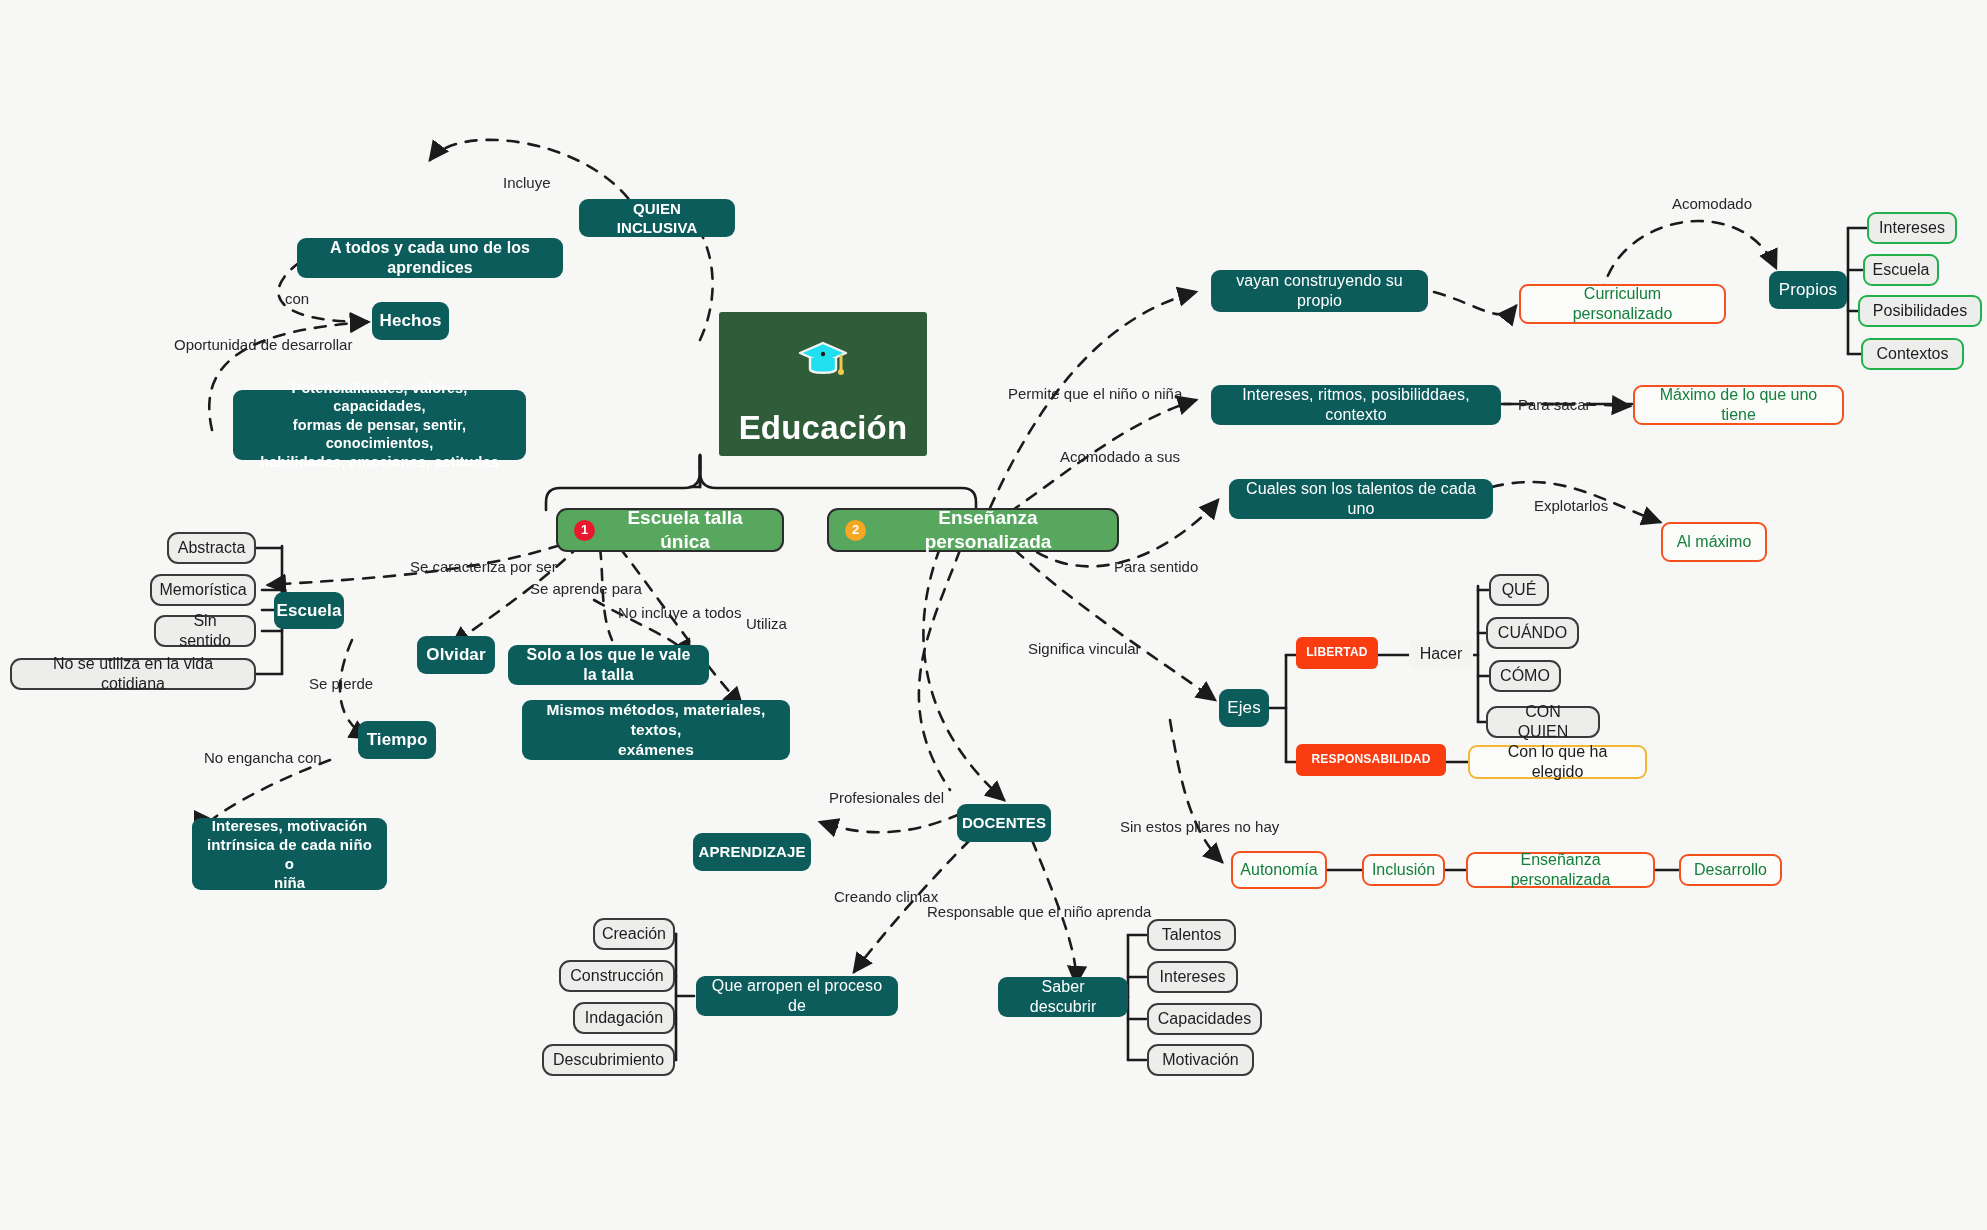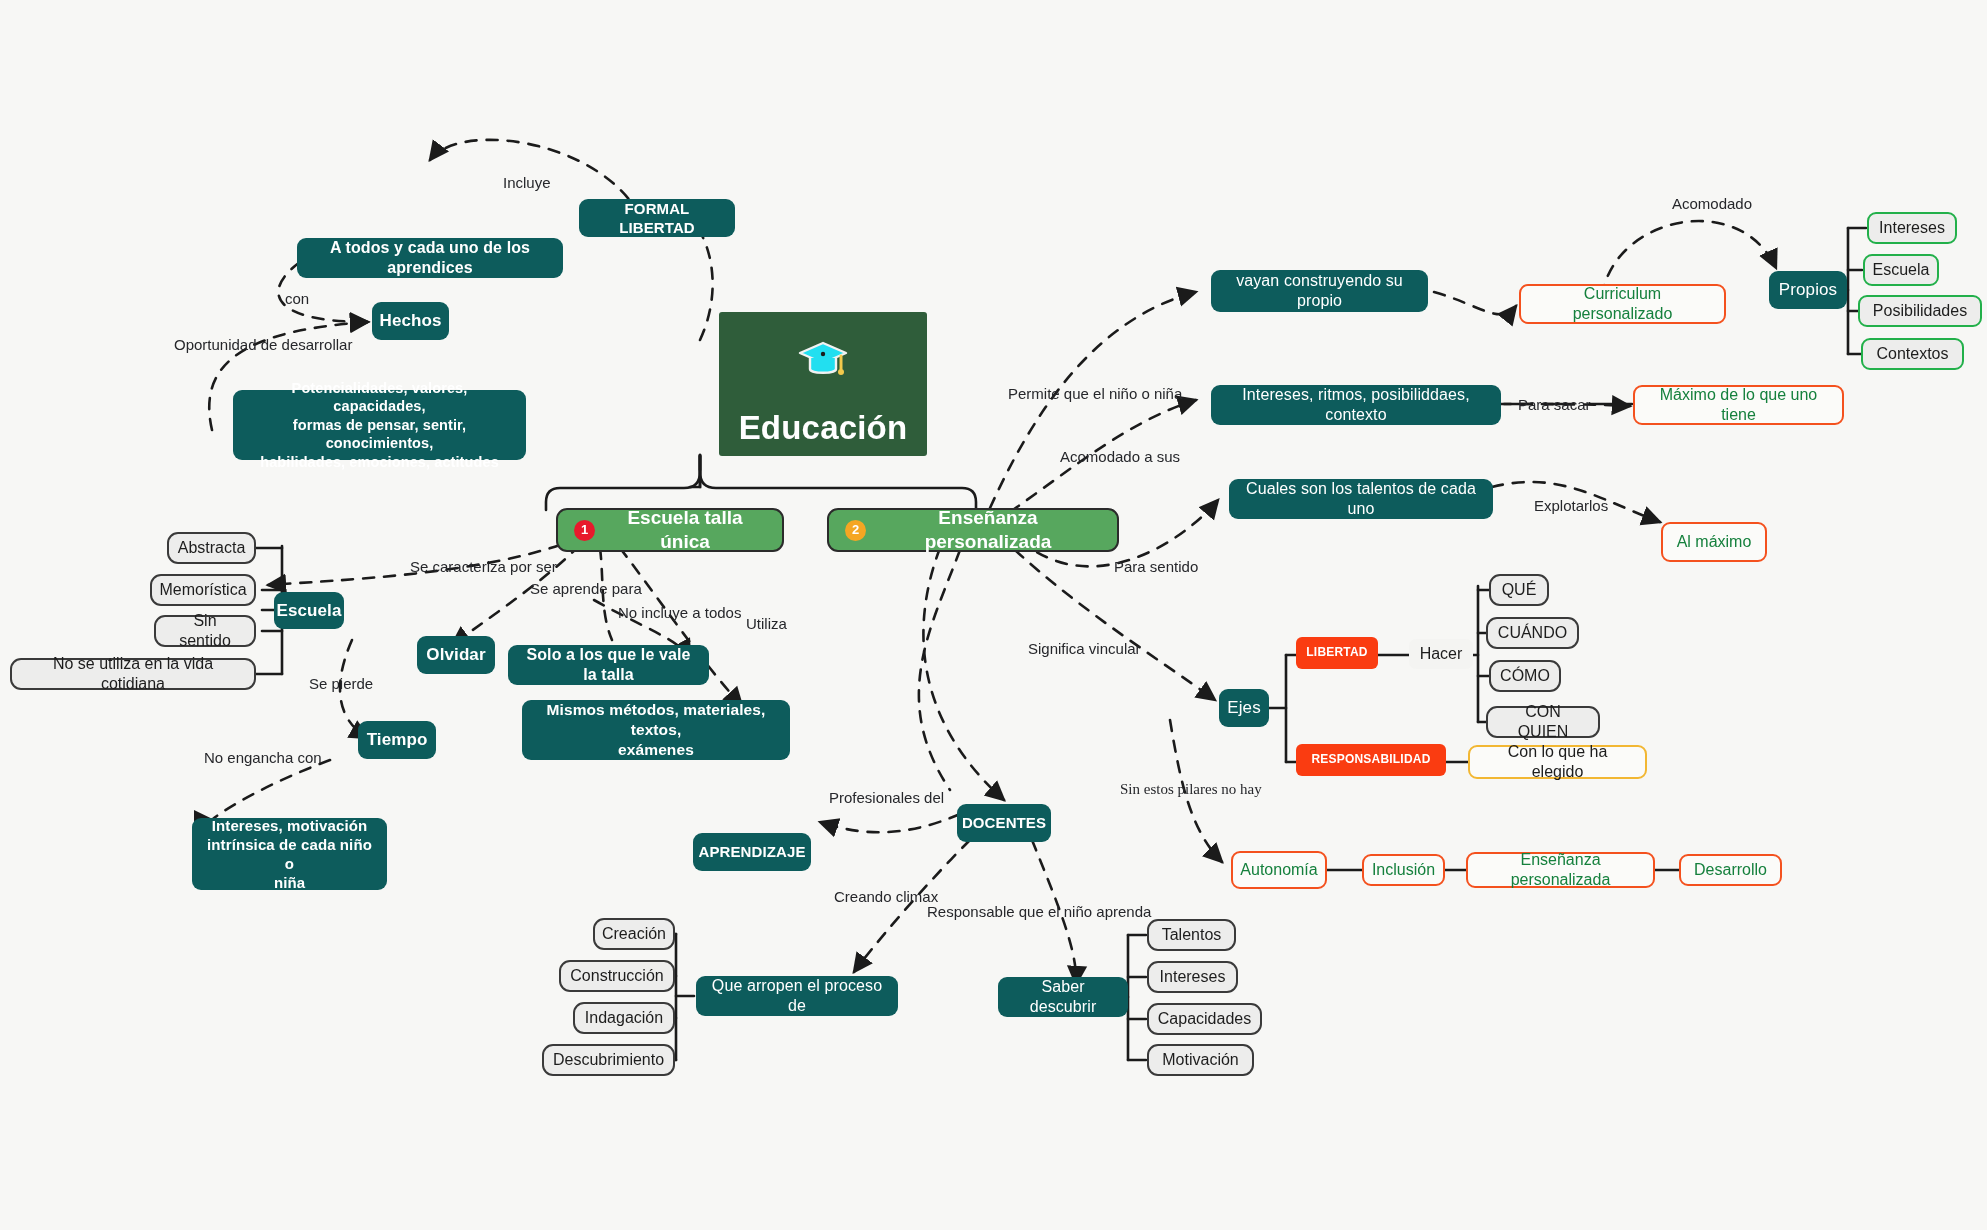--- a/index.html
+++ b/index.html
@@ -252,21 +252,21 @@
   <div class="edge-label" style="left:410px;top:558px;">Se caracteriza por ser</div>
   <div class="edge-label" style="left:530px;top:580px;">Se aprende para</div>
   <div class="edge-label" style="left:618px;top:604px;">No incluye a todos</div>
   <div class="edge-label" style="left:746px;top:615px;">Utiliza</div>
   <div class="edge-label" style="left:309px;top:675px;">Se pierde</div>
   <div class="edge-label" style="left:204px;top:749px;">No engancha con</div>
   <div class="edge-label" style="left:1008px;top:385px;">Permite que el niño o niña</div>
   <div class="edge-label" style="left:1060px;top:448px;">Acomodado a sus</div>
   <div class="edge-label" style="left:1114px;top:558px;">Para sentido</div>
   <div class="edge-label" style="left:1028px;top:640px;">Significa vincular</div>
-  <div class="edge-label" style="left:1120px;top:781px;font-family:Liberation Serif, serif;">Sin estos pilares no hay</div>
+  <div class="edge-label" style="left:1120px;top:818px;">Sin estos pilares no hay</div>
   <div class="edge-label" style="left:1672px;top:195px;">Acomodado</div>
   <div class="edge-label" style="left:1518px;top:396px;">Para sacar</div>
   <div class="edge-label" style="left:1534px;top:497px;">Explotarlos</div>
   <div class="edge-label" style="left:829px;top:789px;">Profesionales del</div>
   <div class="edge-label" style="left:834px;top:888px;">Creando climax</div>
   <div class="edge-label" style="left:927px;top:903px;">Responsable que el niño aprenda</div>
 
   <div class="node n-center" style="left:719px;top:312px;width:208px;height:144px;">
     <span class="cap-icon">
       <svg width="52" height="42" viewBox="0 0 52 42" aria-hidden="true">
@@ -283,21 +283,21 @@
   <div class="node n-green" style="left:556px;top:508px;width:228px;height:44px;">
     <span class="badge badge-1">1</span>
     <span>Escuela talla única</span>
   </div>
 
   <div class="node n-green" style="left:827px;top:508px;width:292px;height:44px;">
     <span class="badge badge-2">2</span>
     <span>Enseñanza personalizada</span>
   </div>
 
-  <div class="node n-teal" style="left:579px;top:199px;width:156px;height:38px;font-size:15px;">FORMAL LIBERTAD</div>
+  <div class="node n-teal" style="left:579px;top:199px;width:156px;height:38px;font-size:15px;">QUIEN INCLUSIVA</div>
   <div class="node n-teal" style="left:297px;top:238px;width:266px;height:40px;font-size:16px;">A todos y cada uno de los aprendices</div>
   <div class="node n-teal" style="left:372px;top:302px;width:77px;height:38px;">Hechos</div>
   <div class="node n-teal" style="left:233px;top:390px;width:293px;height:70px;font-size:14.5px;font-weight:700;">Potencialidades, valores, capacidades,
 formas de pensar, sentir, conocimientos,
 habilidades, emociones, actitudes</div>
 
   <div class="node n-teal" style="left:274px;top:592px;width:70px;height:37px;">Escuela</div>
   <div class="node n-grey" style="left:167px;top:532px;width:89px;height:32px;">Abstracta</div>
   <div class="node n-grey" style="left:150px;top:574px;width:106px;height:32px;">Memorística</div>
   <div class="node n-grey" style="left:154px;top:615px;width:102px;height:32px;">Sin sentido</div>

